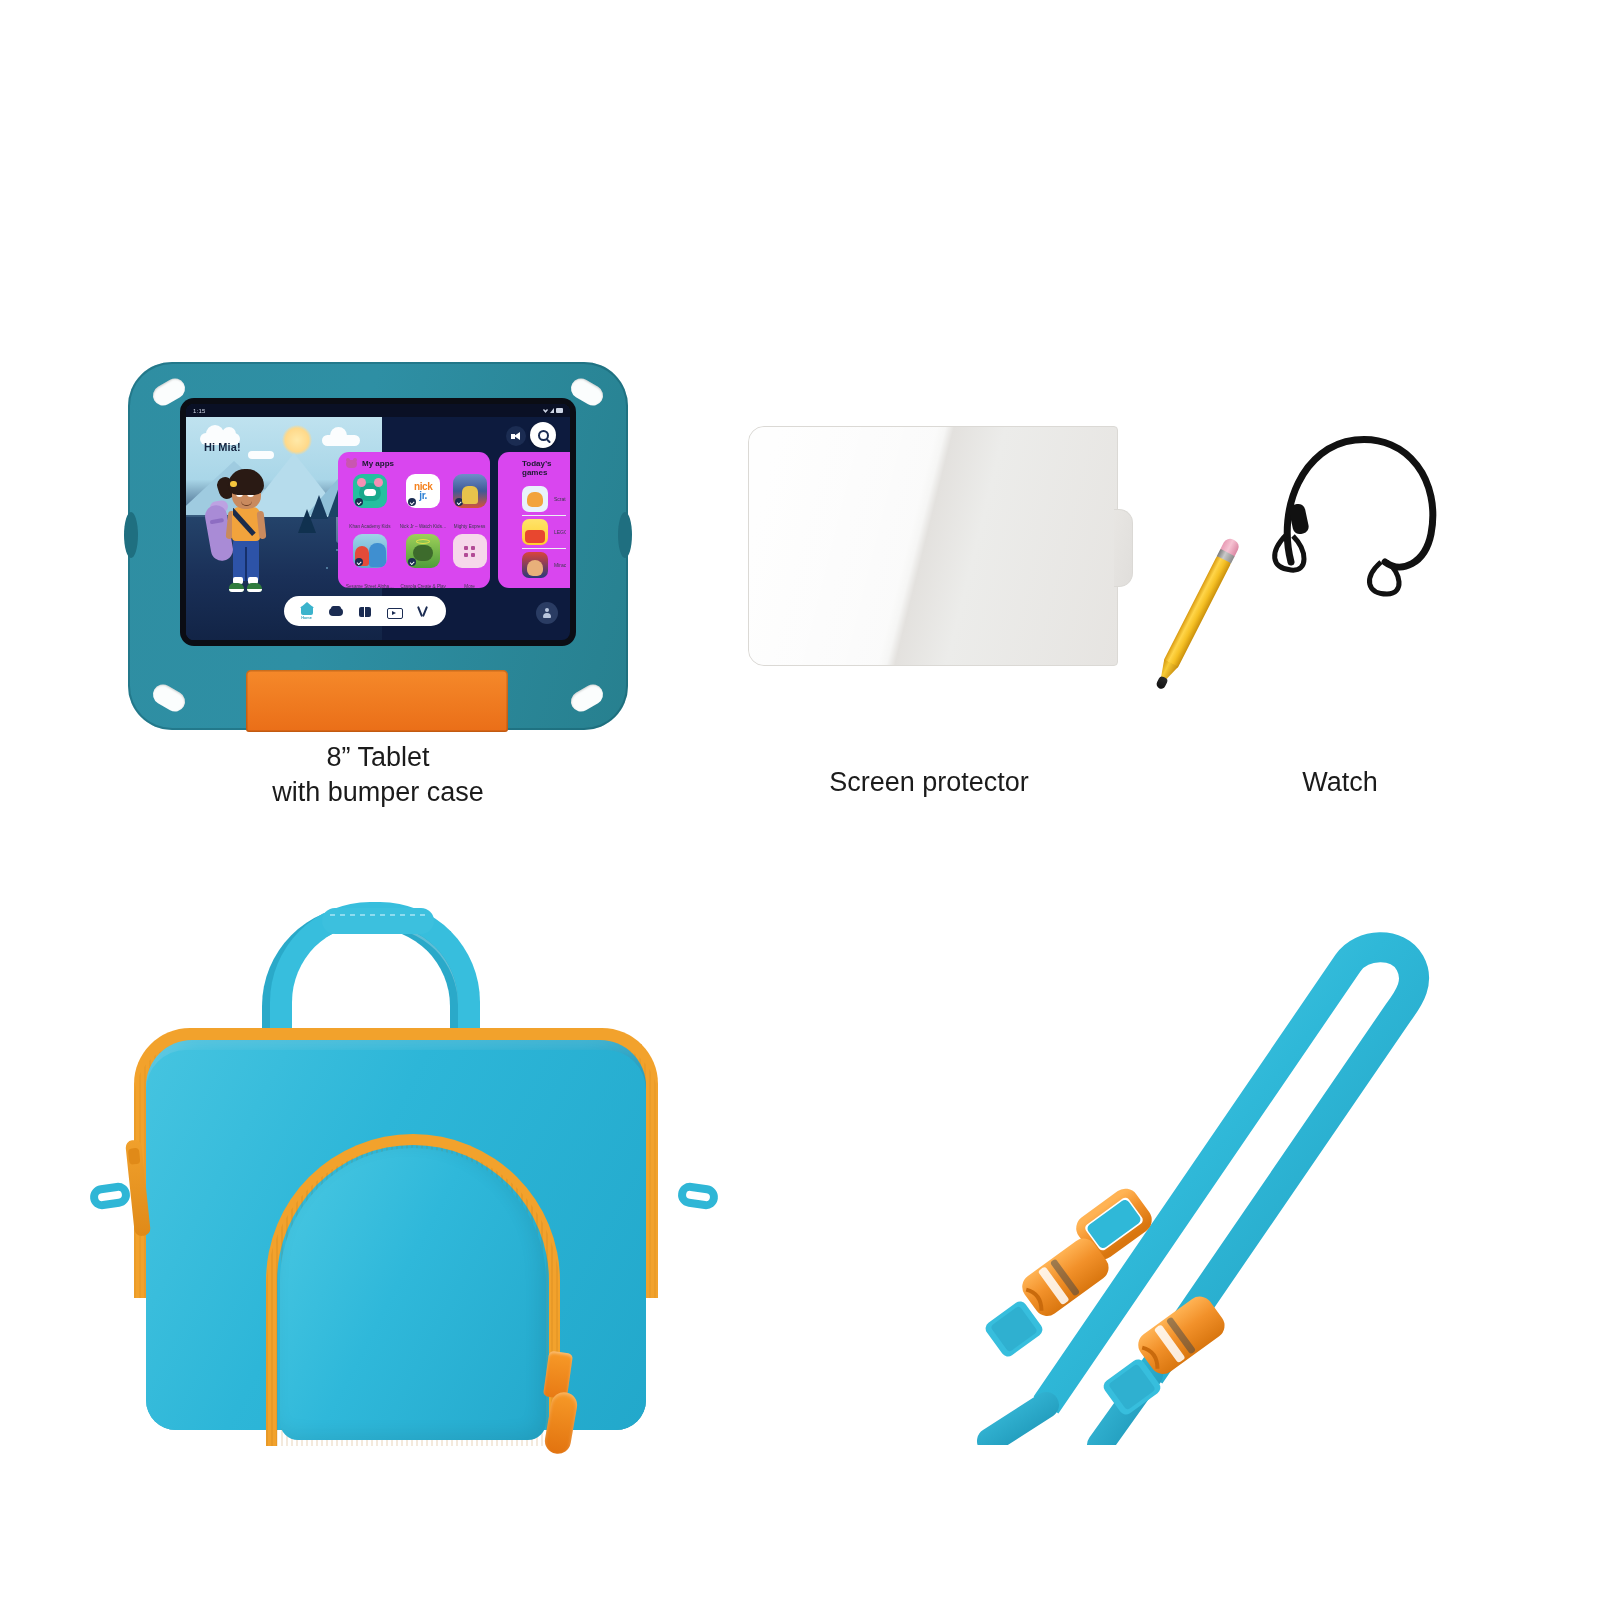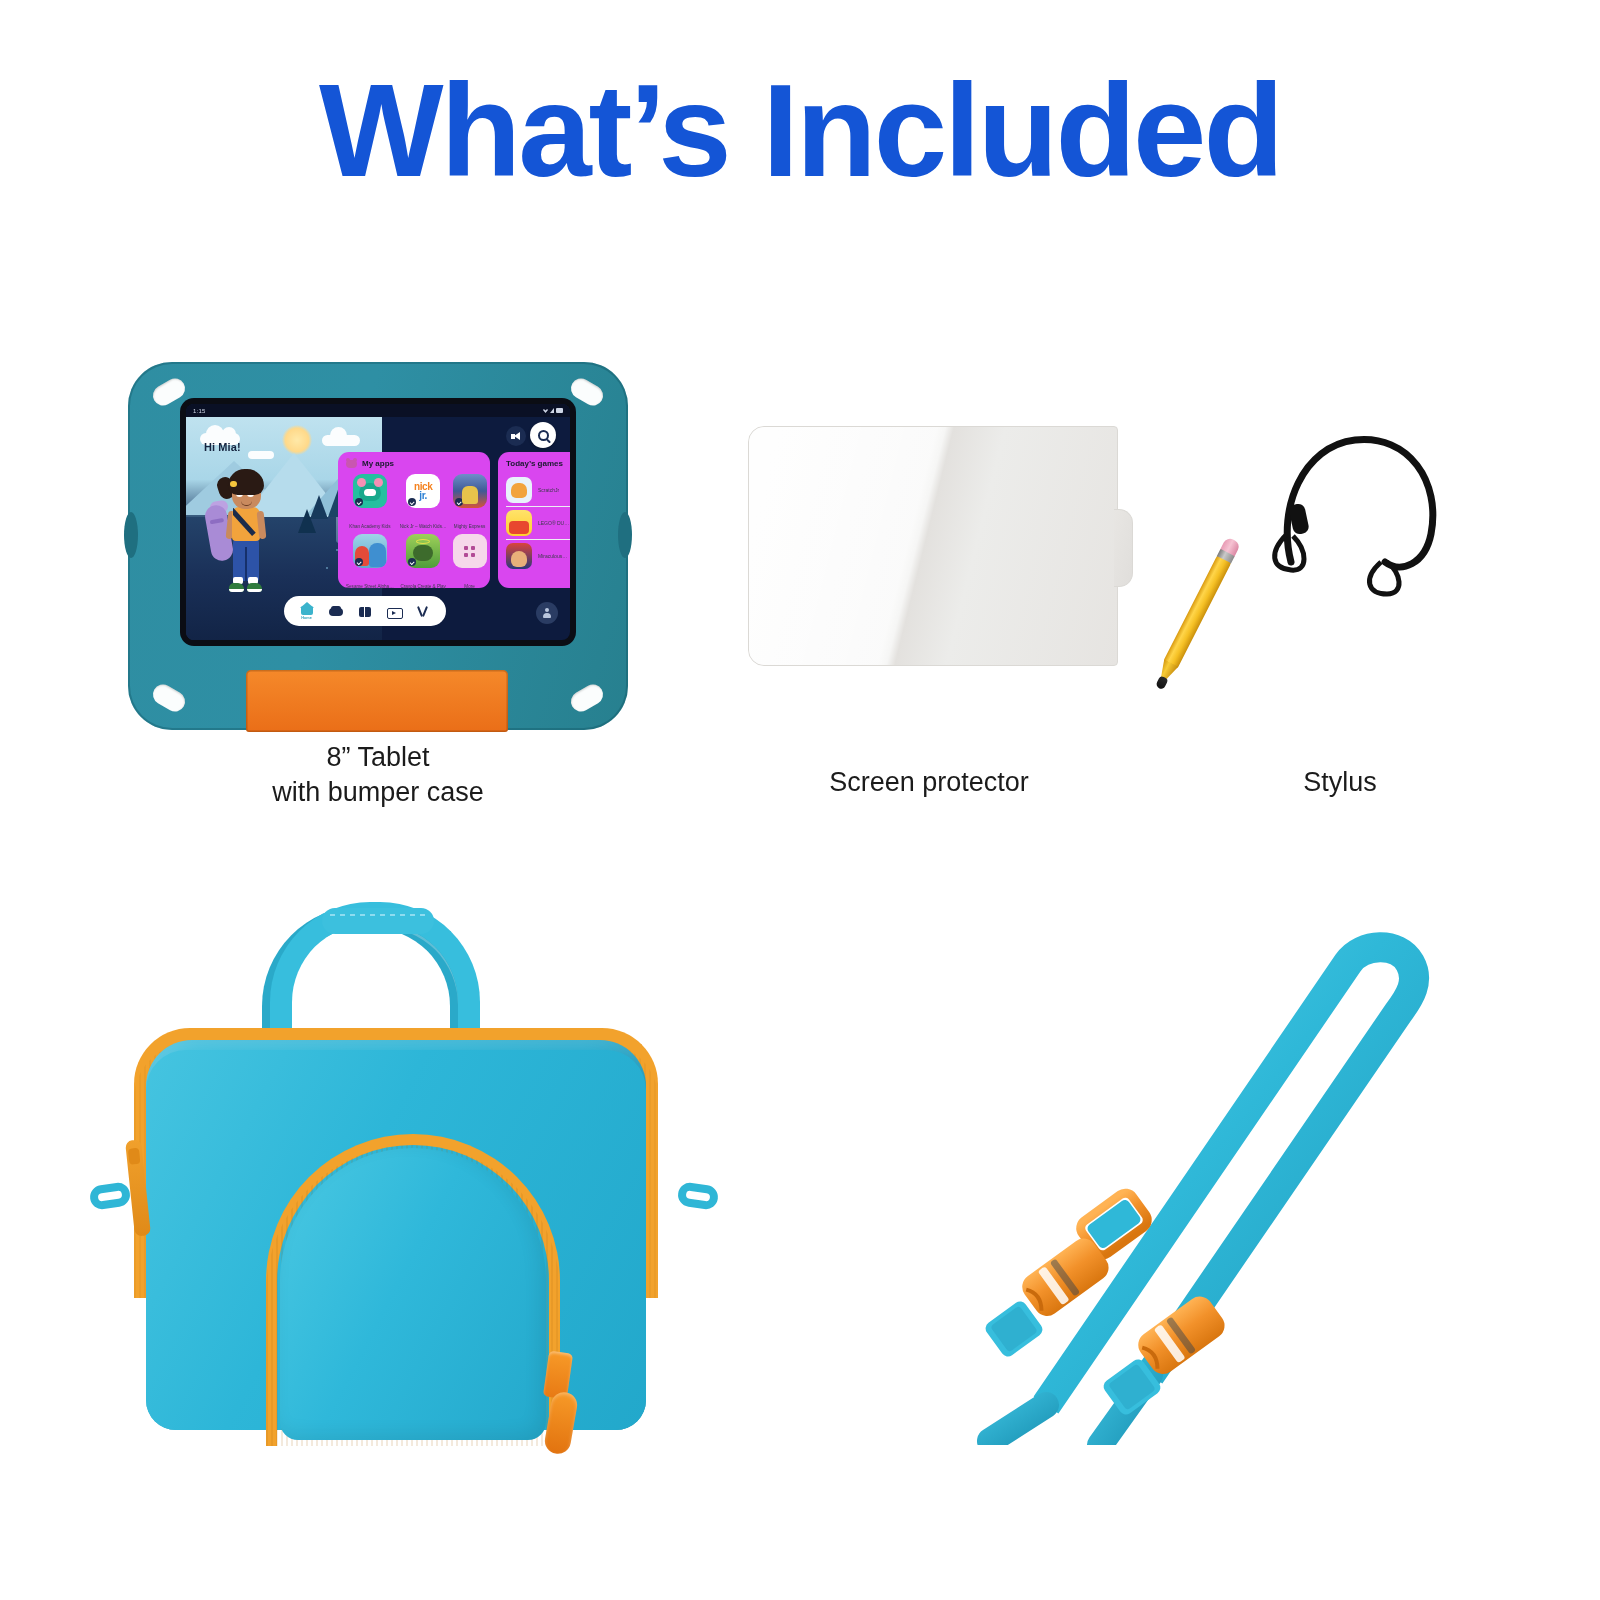--- a/index.html
+++ b/index.html
@@ -209,21 +209,21 @@
   .ic-more { background:#f6d7ea; display:flex; align-items:center; justify-content:center; }
   .more-dots { display:grid; grid-template-columns: repeat(2,4px); gap:3px; }
   .more-dots i { display:block; width:4px; height:4px; background:#b24a96; border-radius:1px; }
   .chk { position:absolute; left:2px; bottom:2px; width:8px; height:8px; background:#1b2c52;
          border-radius:50%; }
   .chk::after { content:""; position:absolute; left:2px; top:2.6px; width:3.4px; height:1.8px;
                 border-left:1.2px solid #fff; border-bottom:1.2px solid #fff;
                 transform: rotate(-45deg); }
 
   
-  .games-card { left:312px; top:48px; width:92px; height:136px; padding:7px 8px; overflow:hidden; }
+  .games-card { left:312px; top:48px; width:92px; height:136px; padding:7px 24px; overflow:hidden; }
   .games-card .ttl { font-size:8px; font-weight:700; color:#1a1a2e; margin-bottom:6px; }
   .game-row { display:flex; align-items:center; gap:6px; padding:3px 0;
               border-bottom:1px solid #eceef3; }
   .game-row:last-child { border-bottom:none; }
   .game-ico { width:26px; height:26px; border-radius:7px; flex:none; position:relative; overflow:hidden; }
   .game-lbl { font-size:5px; color:#3a3a4a; white-space:nowrap; overflow:hidden; }
   .ic-scratch { background:#e8f2fb; }
   .ic-scratch::after { content:""; position:absolute; left:5px; top:6px; width:16px; height:15px;
                        background:#f2a33c; border-radius:7px 7px 5px 5px; }
   .ic-lego { background: linear-gradient(#ffe36a,#ffd02e); }
@@ -401,21 +401,20 @@
   .cap-protector { left:744px; top:765px; width:370px; }
   .cap-stylus    { left:1205px; top:765px; width:270px; }
   .cap-bag       { left:84px;  top:1500px; width:640px; }
   .cap-strap     { left:850px; top:1500px; width:620px; }
 </style>
 </head>
 <body>
 
 <div class="page">
 
-  <div class="title">What’s Included</div>
 
   <div class="tablet-wrap">
     <div class="bumper">
       <div class="grip tl"></div>
       <div class="grip tr"></div>
       <div class="grip bl"></div>
       <div class="grip br"></div>
       <div class="nub left"></div>
       <div class="nub right"></div>
 
@@ -597,21 +596,21 @@
       <path d="M186 150 C 168 166, 172 182, 192 182 C 210 182, 206 160, 192 150" stroke="#111" stroke-width="5" fill="none"></path>
     </svg>
     <div class="pencil">
       <div class="p-eraser"></div>
       <div class="p-ferrule"></div>
       <div class="p-body"></div>
       <div class="p-cone"></div>
       <div class="p-tip"></div>
     </div>
   </div>
-  <div class="caption cap-stylus">Stylus</div>
+  <div class="caption cap-stylus">Watch</div>
 
   <div class="bag-wrap">
     <div class="handle back"></div>
     <div class="handle front"></div>
     <div class="handle-grip"></div>
     <div class="handle-stitch"></div>
 
     <div class="bag-pipe"></div>
     <div class="bag-body"></div>
     <div class="bag-front"></div>

